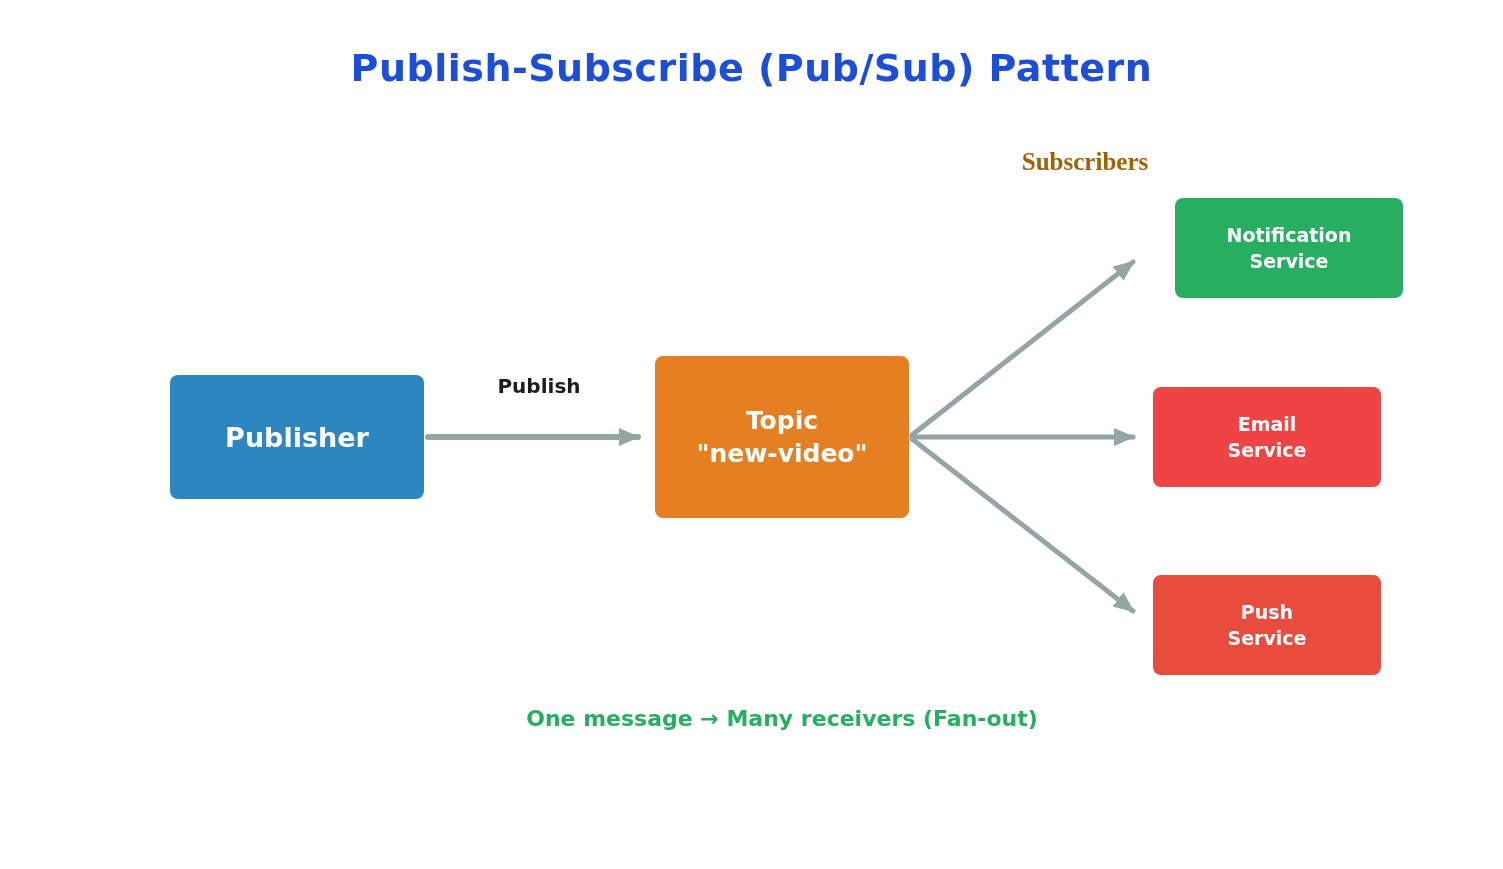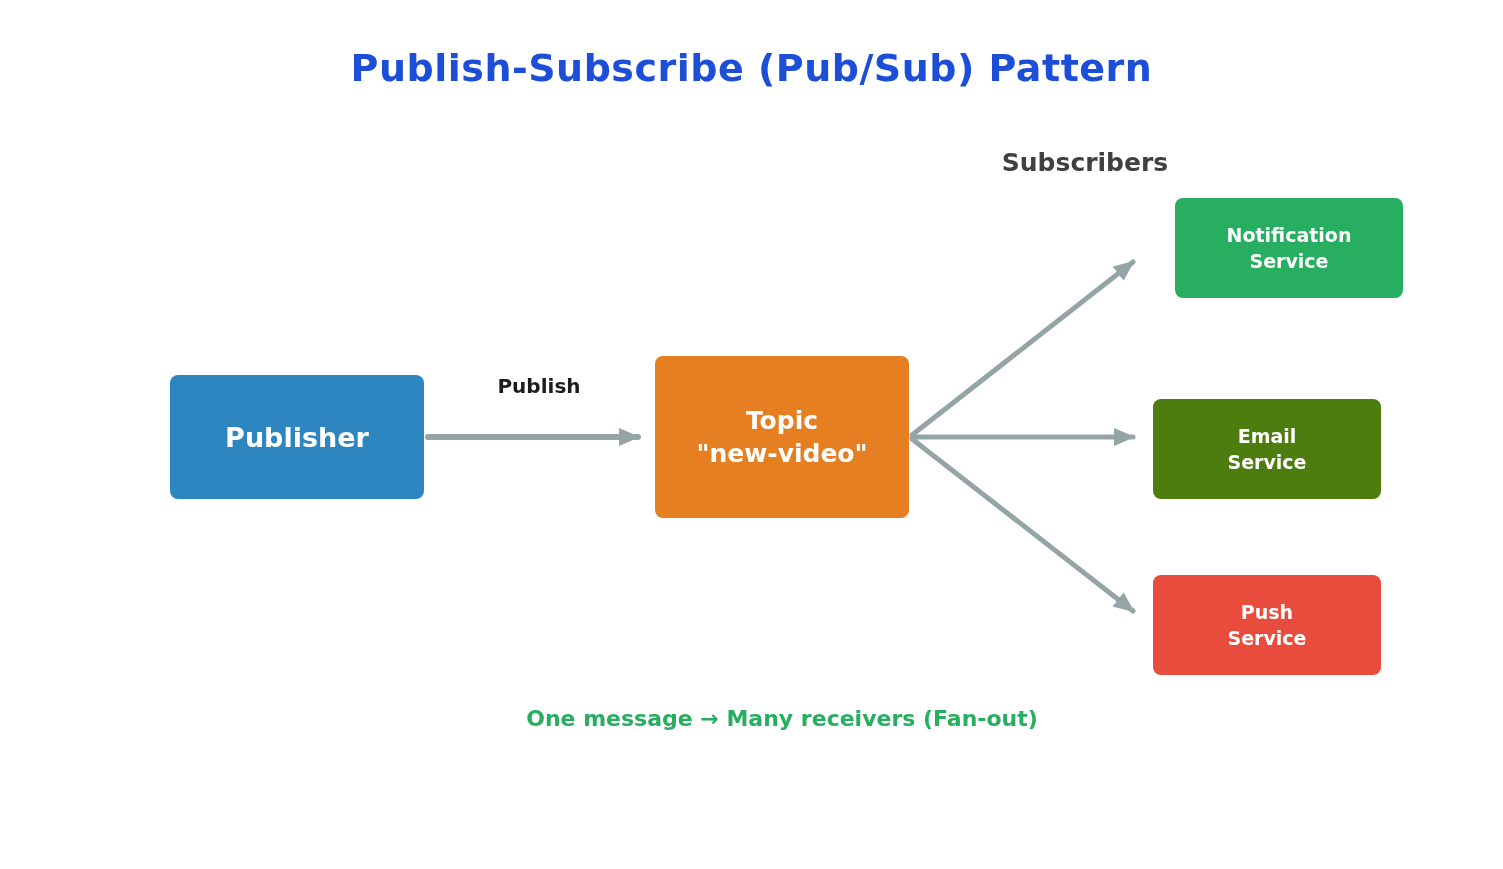--- a/index.html
+++ b/index.html
@@ -103,39 +103,39 @@
       </marker>
     </defs>
     <line x1="428" y1="437" x2="638" y2="437" stroke-width="6" stroke-linecap="round" marker-end="url(#arrowhead)" stroke="#95A5A6"></line>
     <line x1="912" y1="435" x2="1133" y2="262" stroke-width="5" stroke-linecap="round" marker-end="url(#arrowhead)" stroke="#95A5A6"></line>
     <line x1="912" y1="437" x2="1133" y2="437" stroke-width="5" stroke-linecap="round" marker-end="url(#arrowhead)" stroke="#95A5A6"></line>
     <line x1="912" y1="439" x2="1133" y2="611" stroke-width="5" stroke-linecap="round" marker-end="url(#arrowhead)" stroke="#95A5A6"></line>
   </svg>
 
   <div class="diagram-title" style="color: #1d4ed8;">Publish-Subscribe (Pub/Sub) Pattern</div>
 
-  <div class="section-label" style="color: #404040;">Subscribers</div>
+  <div class="section-label" style="color: #a16207; font-family: Liberation Serif, serif;">Subscribers</div>
 
   <div class="edge-label" style="color: rgb(28, 28, 28); margin-top: 8px;">Publish</div>
 
   <div class="node node-topic" style="background-color: rgb(230, 126, 34);">
     <span>Topic</span>
     <span>"new-video"</span>
   </div>
 
   <div class="node node-publisher" style="background-color: rgb(46, 134, 193);">
     <span>Publisher</span>
   </div>
 
   <div class="node node-service node-notification" style="background-color: rgb(39, 174, 96); margin-left: 22px;">
     <span>Notification</span>
     <span>Service</span>
   </div>
 
-  <div class="node node-service node-email" style="background-color: #4d7c0f; margin-top: 12px;">
+  <div class="node node-service node-email" style="background-color: #ef4444;">
     <span>Email</span>
     <span>Service</span>
   </div>
 
   <div class="node node-service node-push" style="background-color: rgb(231, 76, 60);">
     <span>Push</span>
     <span>Service</span>
   </div>
 
   <div class="caption" style="color: rgb(39, 174, 96);">One message → Many receivers (Fan-out)</div>

